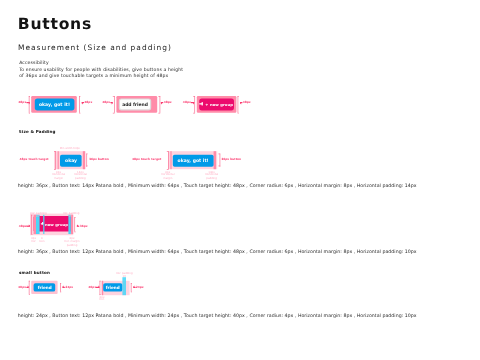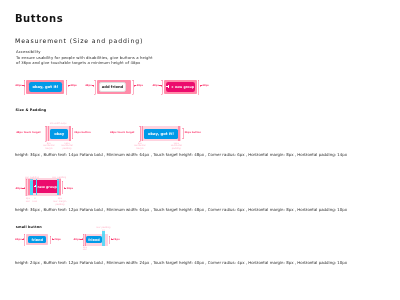--- a/index.html
+++ b/index.html
@@ -1,21 +1,21 @@
 <!DOCTYPE html>
 <html><head>
 <meta charset="utf-8">
 <style>
   html,body{margin:0;padding:0;}
   body{width:400px;height:300px;background:#ffffff;
        font-family:"DejaVu Sans",sans-serif;color:#1b1b1b;overflow:hidden;}
   .page{position:relative;width:400px;height:300px;}
   .abs{position:absolute;}
 
-  .h1{left:14.9px;top:13.4px;font-size:10px;font-weight:bold;letter-spacing:.6px;color:#141414;}
+  .h1{left:14.9px;top:13.4px;font-size:13px;font-weight:bold;letter-spacing:.6px;color:#141414;}
   .h2{left:15px;top:36.8px;font-size:6.2px;letter-spacing:.85px;white-space:nowrap;color:#1b1b1b;}
   .lbl-sm{font-size:3.8px;letter-spacing:.1px;white-space:nowrap;color:#2b2b2b;}
   .sec-h{font-size:3.4px;font-weight:bold;letter-spacing:.15px;white-space:nowrap;color:#111;}
   .spec{font-size:3.92px;letter-spacing:.02px;white-space:nowrap;color:#2b2b2b;}
 
   
   .btn{position:absolute;display:flex;align-items:center;justify-content:center;
        box-sizing:border-box;white-space:nowrap;font-weight:bold;}
   .btn-blue{background:#019ae8;color:#fff;border-radius:2.2px;}
   .btn-white{background:#fdfdfd;color:#2a2a2a;border-radius:2.2px;border:0.5px solid #dedede;}

